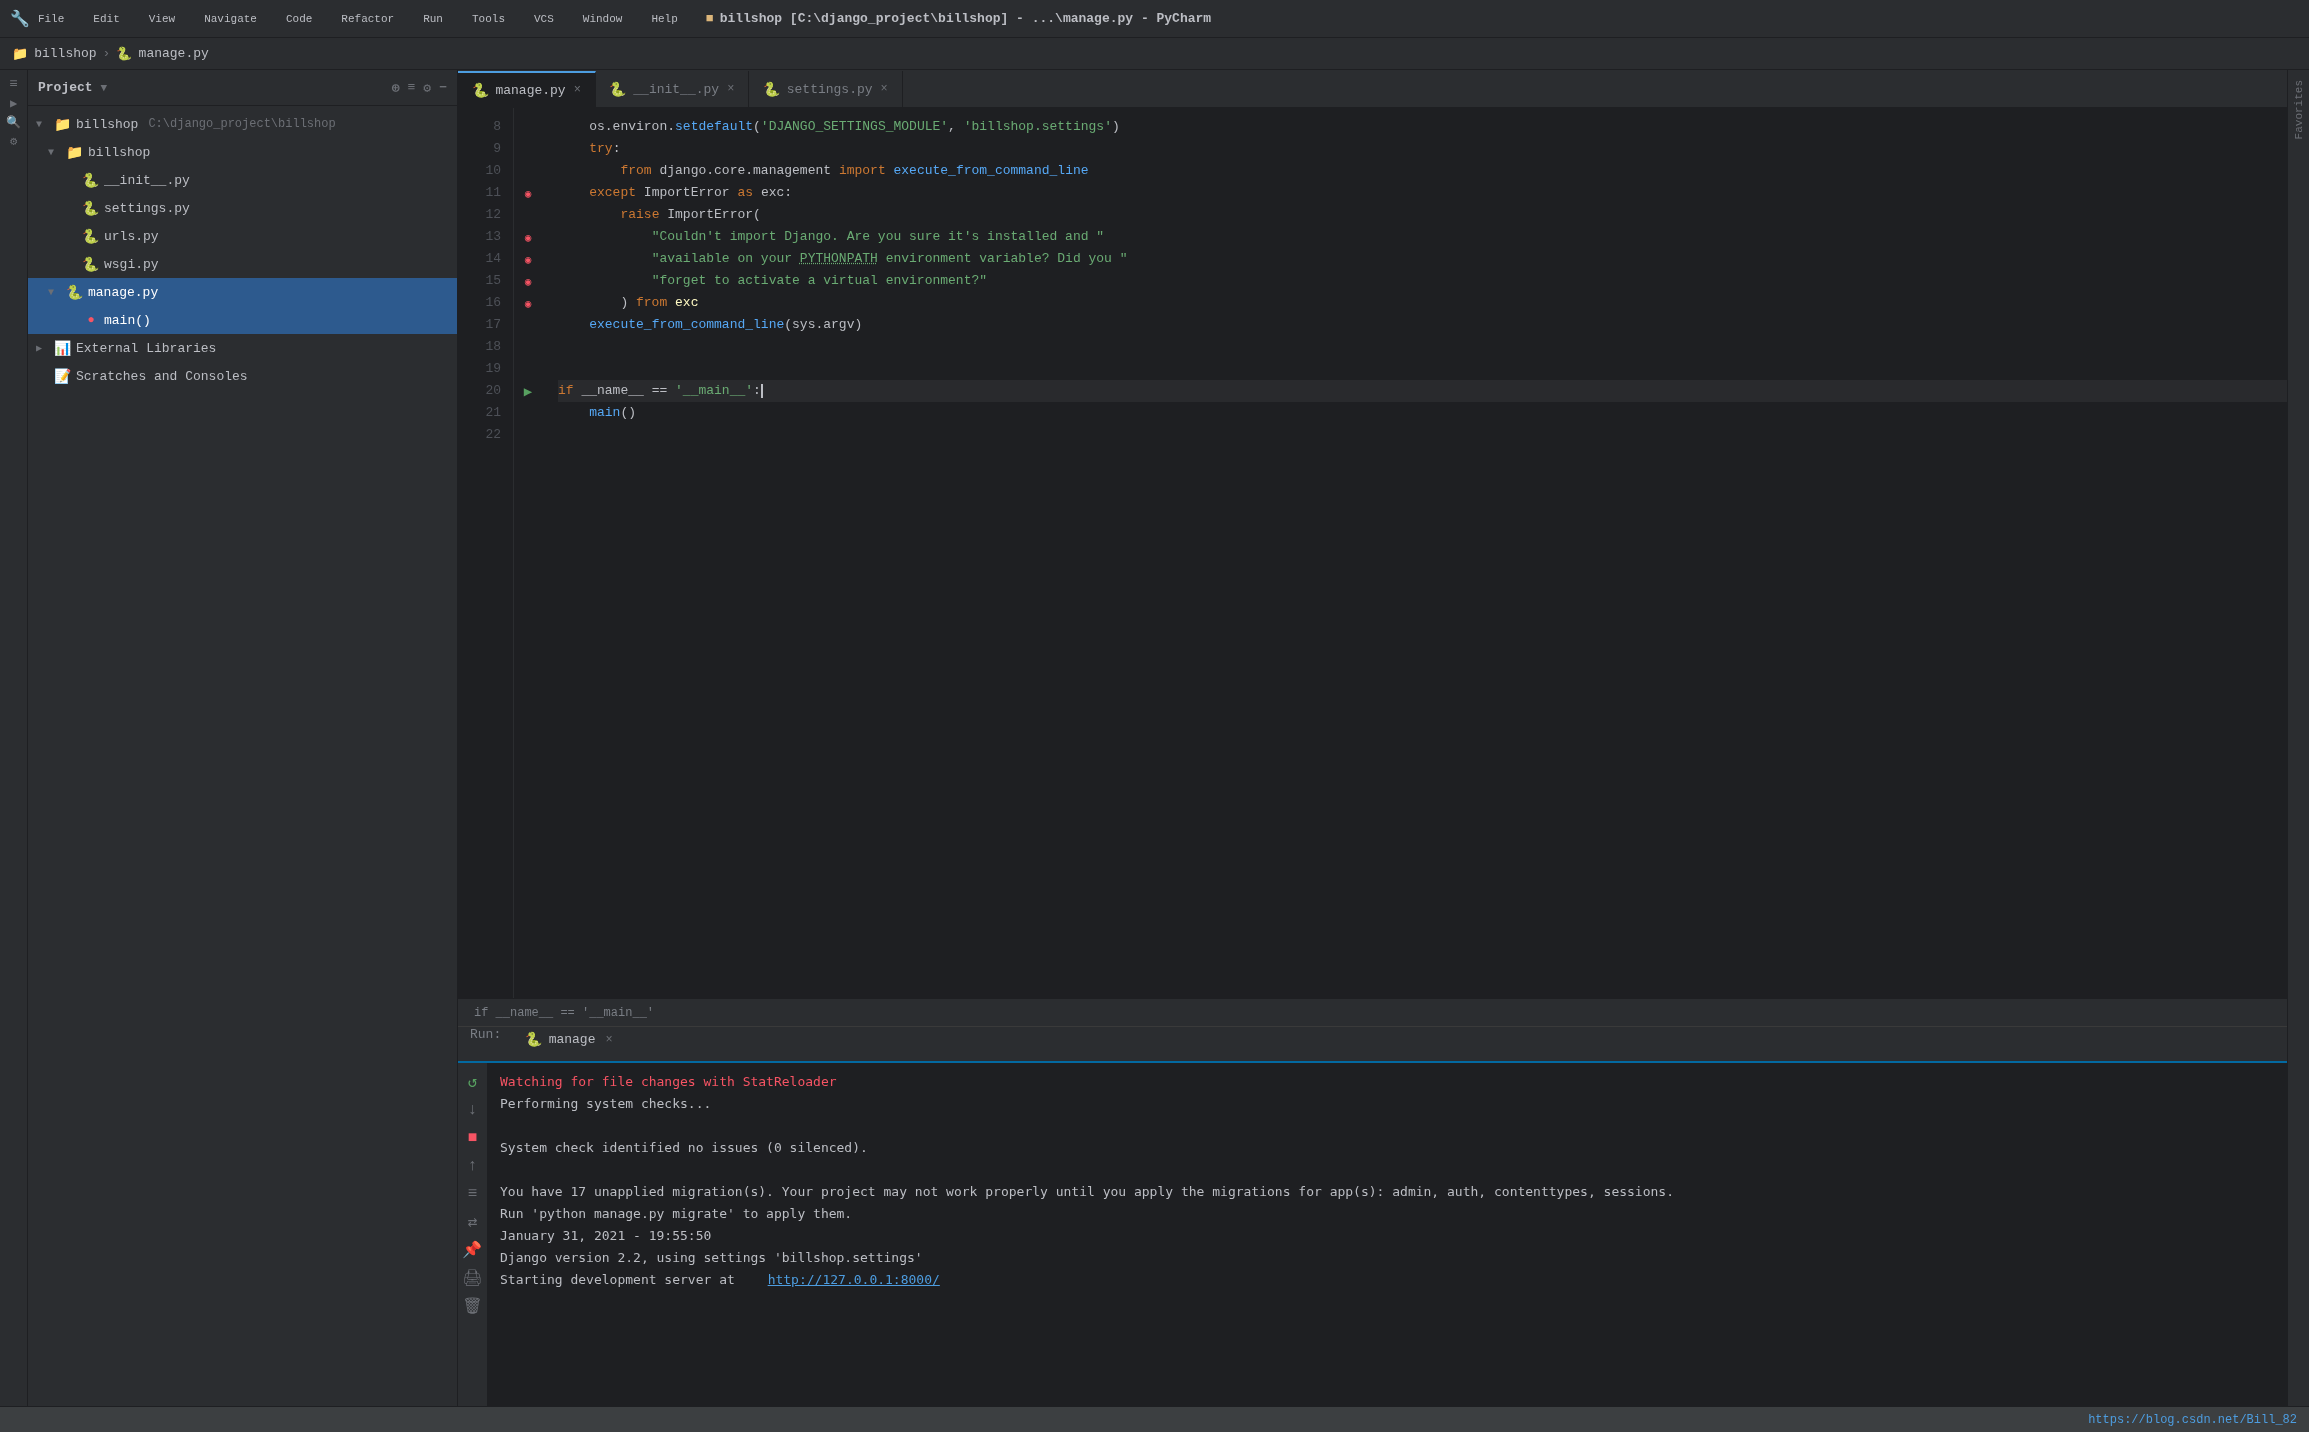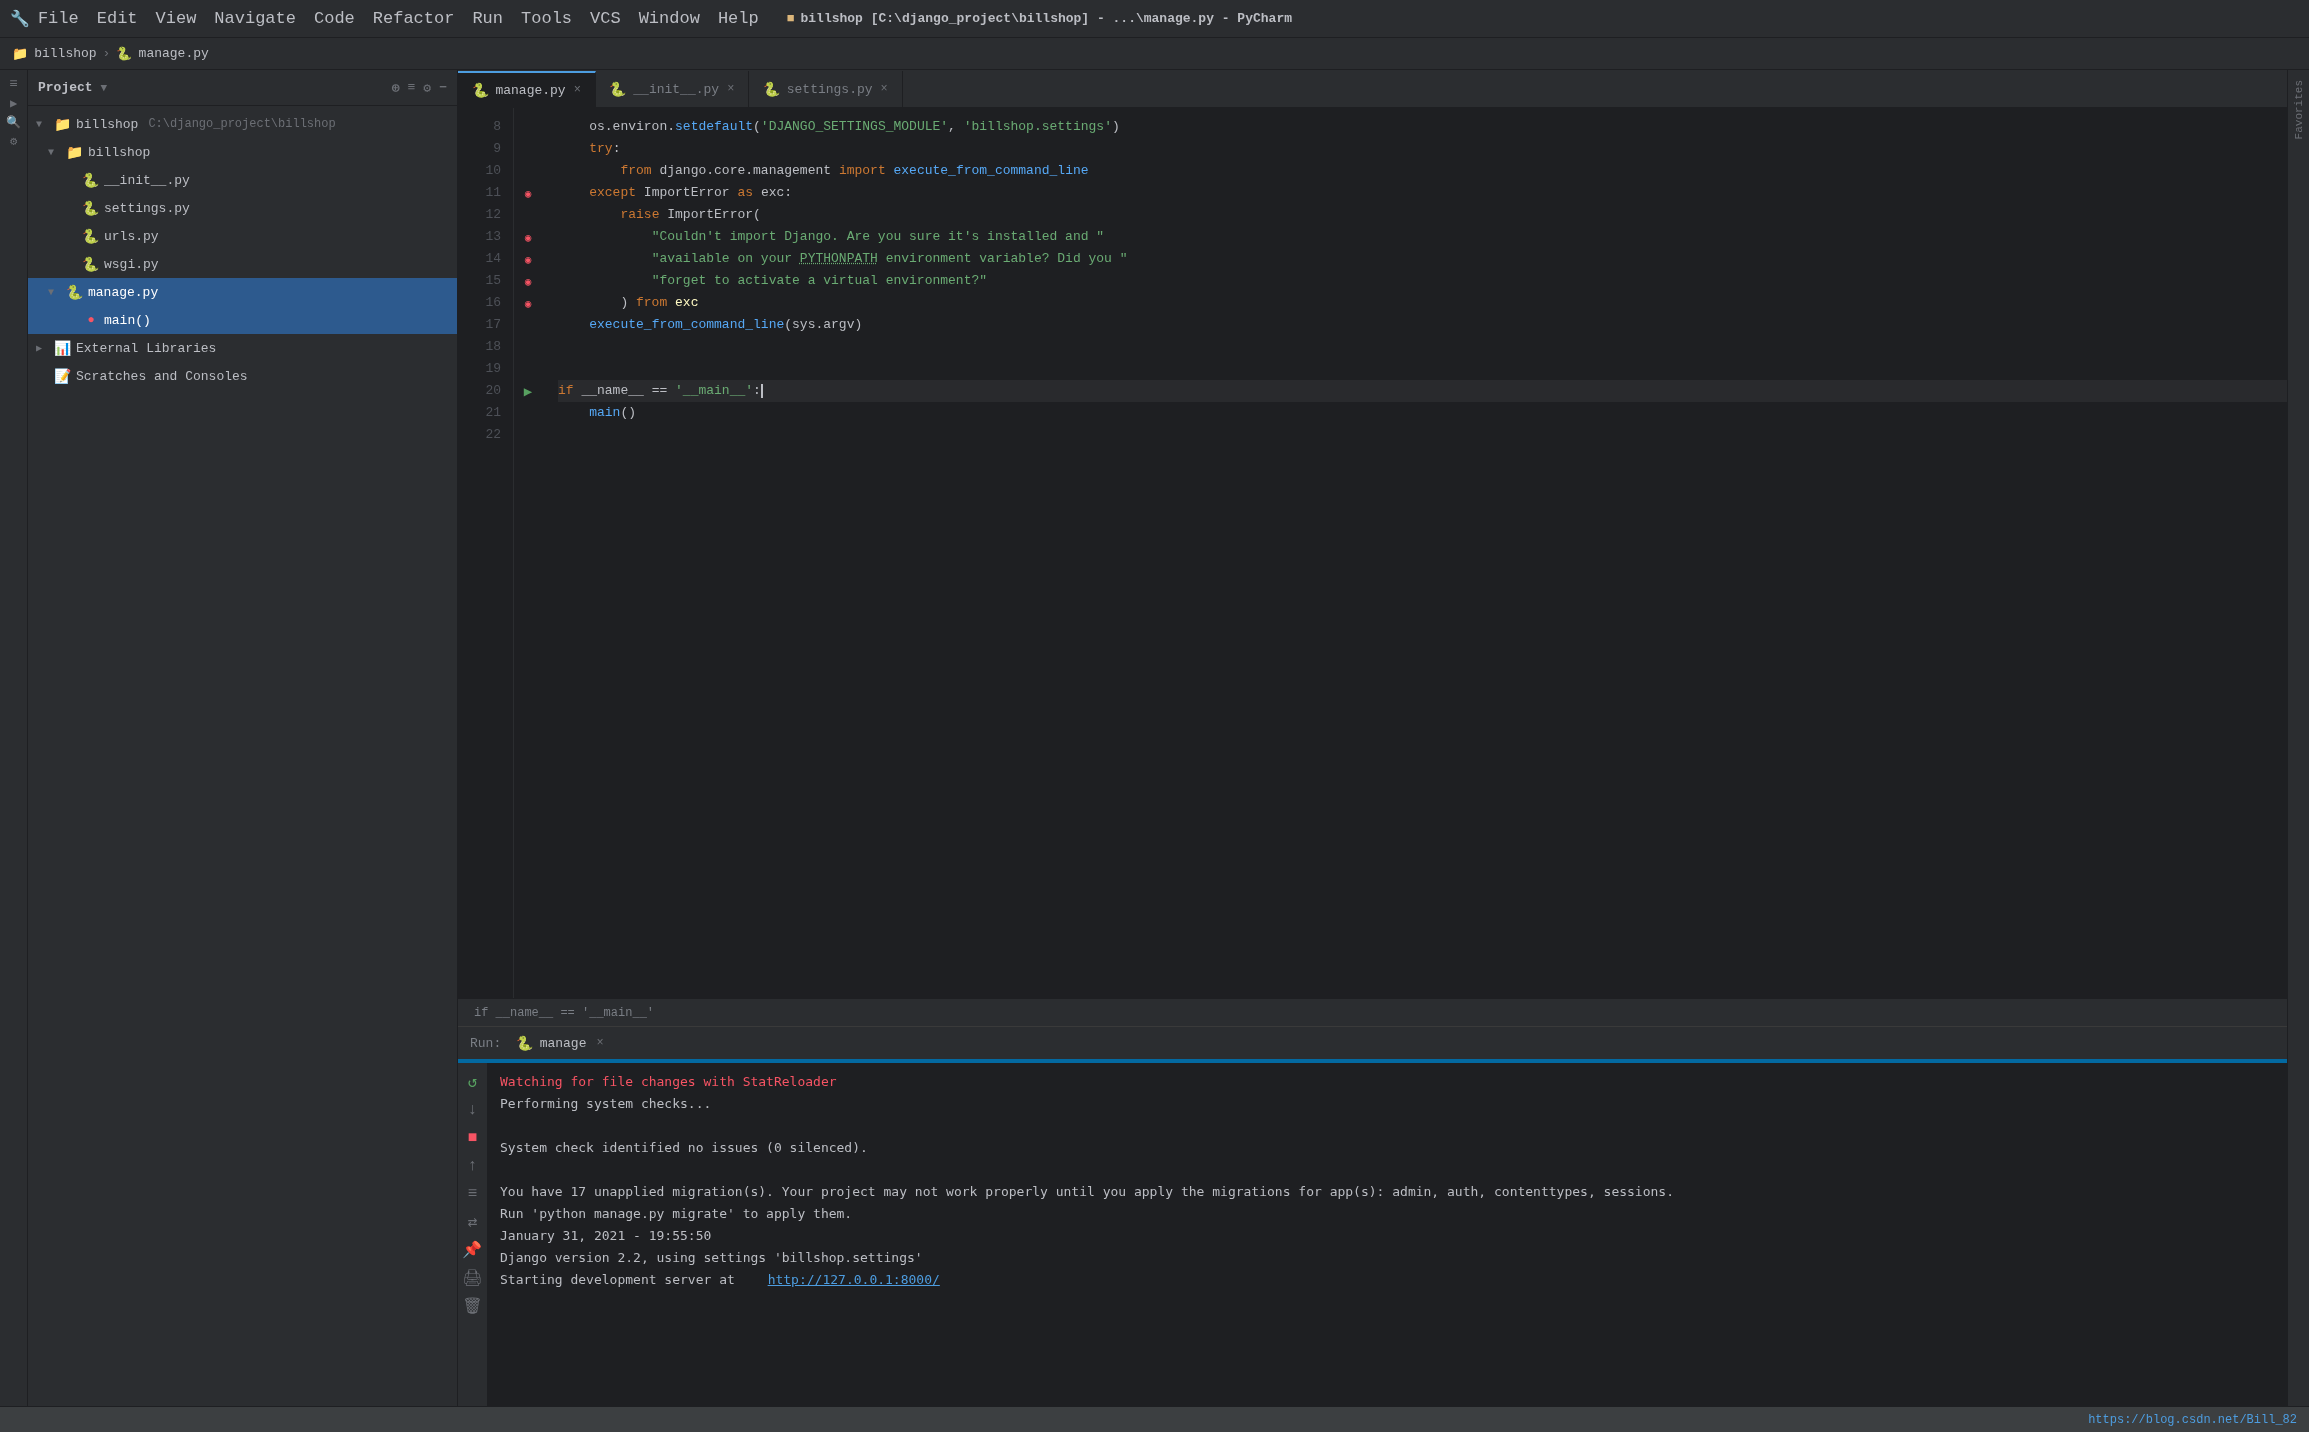--- a/index.html
+++ b/index.html
@@ -22,23 +22,23 @@
       display: flex;
       align-items: center;
       padding: 0 10px;
       gap: 8px;
       border-bottom: 1px solid #1e1f22;
       font-size: 13px;
       color: #bcbec4;
     }
     .title-bar-menu {
       display: flex;
-      gap: 18px;
-      color: #bcbec4;
-      font-size: 17px;
+      gap: 29px;
+      color: #bcbec4;
+      font-size: 11px;
     }
     .title-bar-menu span {
       cursor: pointer;
     }
     .title-bar-project {
       display: flex;
       align-items: center;
       gap: 6px;
       margin-left: 20px;
       font-weight: bold;
@@ -231,24 +231,24 @@
       height: 380px;
       background: #1e1f22;
       border-top: 1px solid #3a3a3a;
       display: flex;
       flex-direction: column;
     }
     .run-panel-header {
       height: 36px;
       background: #2b2d30;
       display: flex;
-      align-items: center;
+      align-items: flex-start;
       padding: 0 12px;
-      gap: 7px;
-      border-bottom: 4px solid #0369a1;
+      gap: 16px;
+      border-bottom: 2px solid #0369a1;
     }
     .run-tab {
       display: flex;
       align-items: center;
       gap: 6px;
       font-size: 13px;
       color: #bcbec4;
       padding: 4px 8px;
     }
     .run-content {

